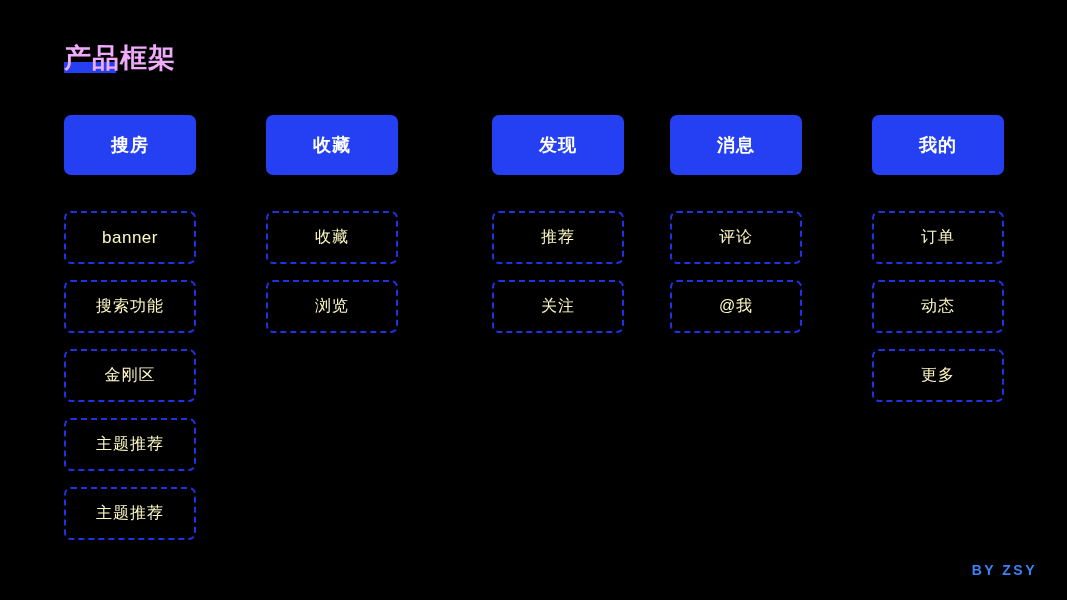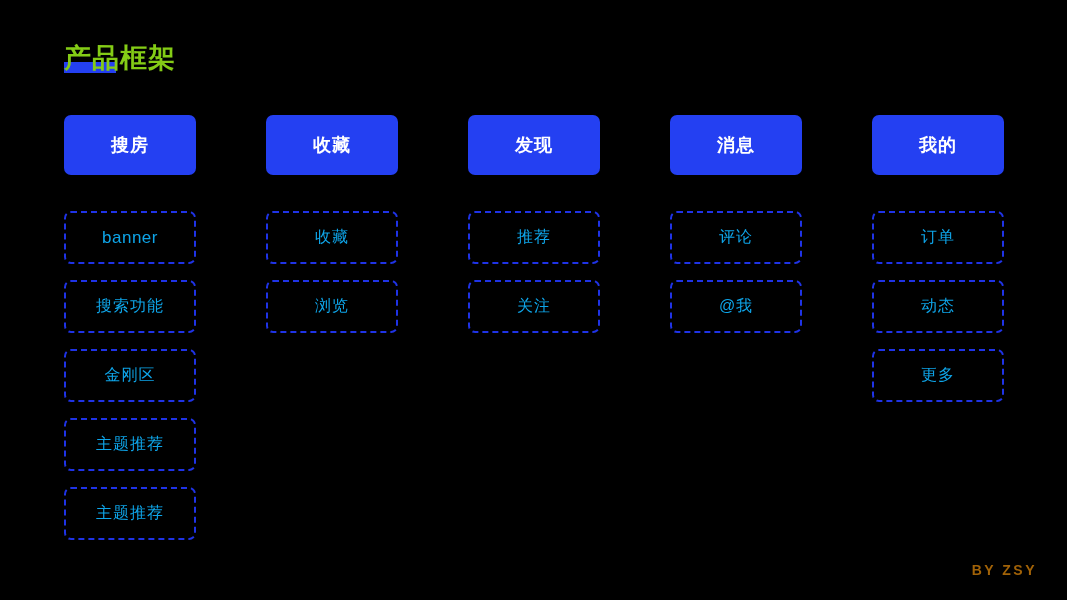--- a/index.html
+++ b/index.html
@@ -34,41 +34,41 @@
     top: 24px;
     width: 52px;
     height: 11px;
     background: #2440f2;
   }
   .title-text {
     position: relative;
     font-size: 27px;
     line-height: 40px;
     font-weight: 700;
-    color: #84cc16;
+    color: #f0abfc;
     letter-spacing: 1px;
     white-space: nowrap;
   }
 
   
   .columns {
     position: absolute;
     left: 64px;
     top: 115px;
     width: 1003px;
     height: 430px;
   }
   .column {
     position: absolute;
     top: 0;
     width: 132px;
   }
   .col-0 { left: 0px; }
   .col-1 { left: 202px; }
-  .col-2 { left: 404px; font-family: Liberation Mono, monospace; }
+  .col-2 { left: 428px; font-family: Liberation Mono, monospace; }
   .col-3 { left: 606px; }
   .col-4 { left: 808px; }
 
   .col-header {
     width: 132px;
     height: 60px;
     border-radius: 7px;
     background: #2440f2;
     color: #ffffff;
     font-size: 18px;
@@ -81,39 +81,39 @@
     margin-bottom: 36px;
   }
 
   .node {
     width: 132px;
     height: 53px;
     margin-bottom: 16px;
     border: 2px dashed #1f33e6;
     border-radius: 7px;
     background: transparent;
-    color: #0ea5e9;
+    color: #fef9c3;
     font-size: 16px;
     letter-spacing: 1px;
     display: flex;
     align-items: center;
     justify-content: center;
     box-sizing: border-box;
   }
   .node.latin {
     font-size: 17px;
     letter-spacing: 0.5px;
   }
 
   
   .footer-credit {
     position: absolute;
     right: 30px;
     bottom: 22px;
-    color: #a16207;
+    color: #3b82f6;
     font-size: 14px;
     font-weight: 700;
     letter-spacing: 2.5px;
   }
 </style>
 </head>
 <body>
 
 <div id="slide">
 

